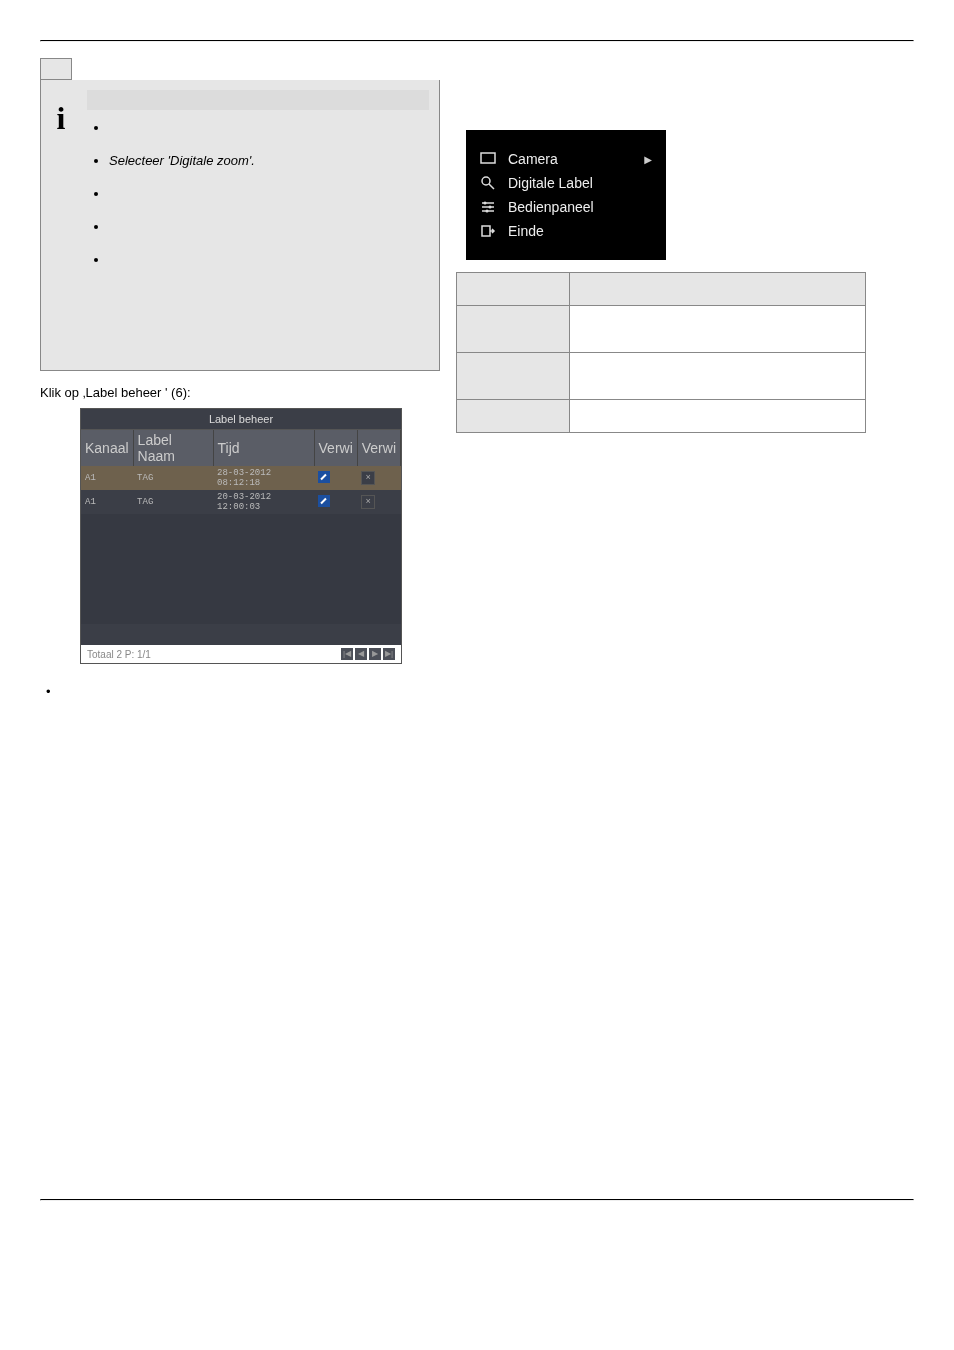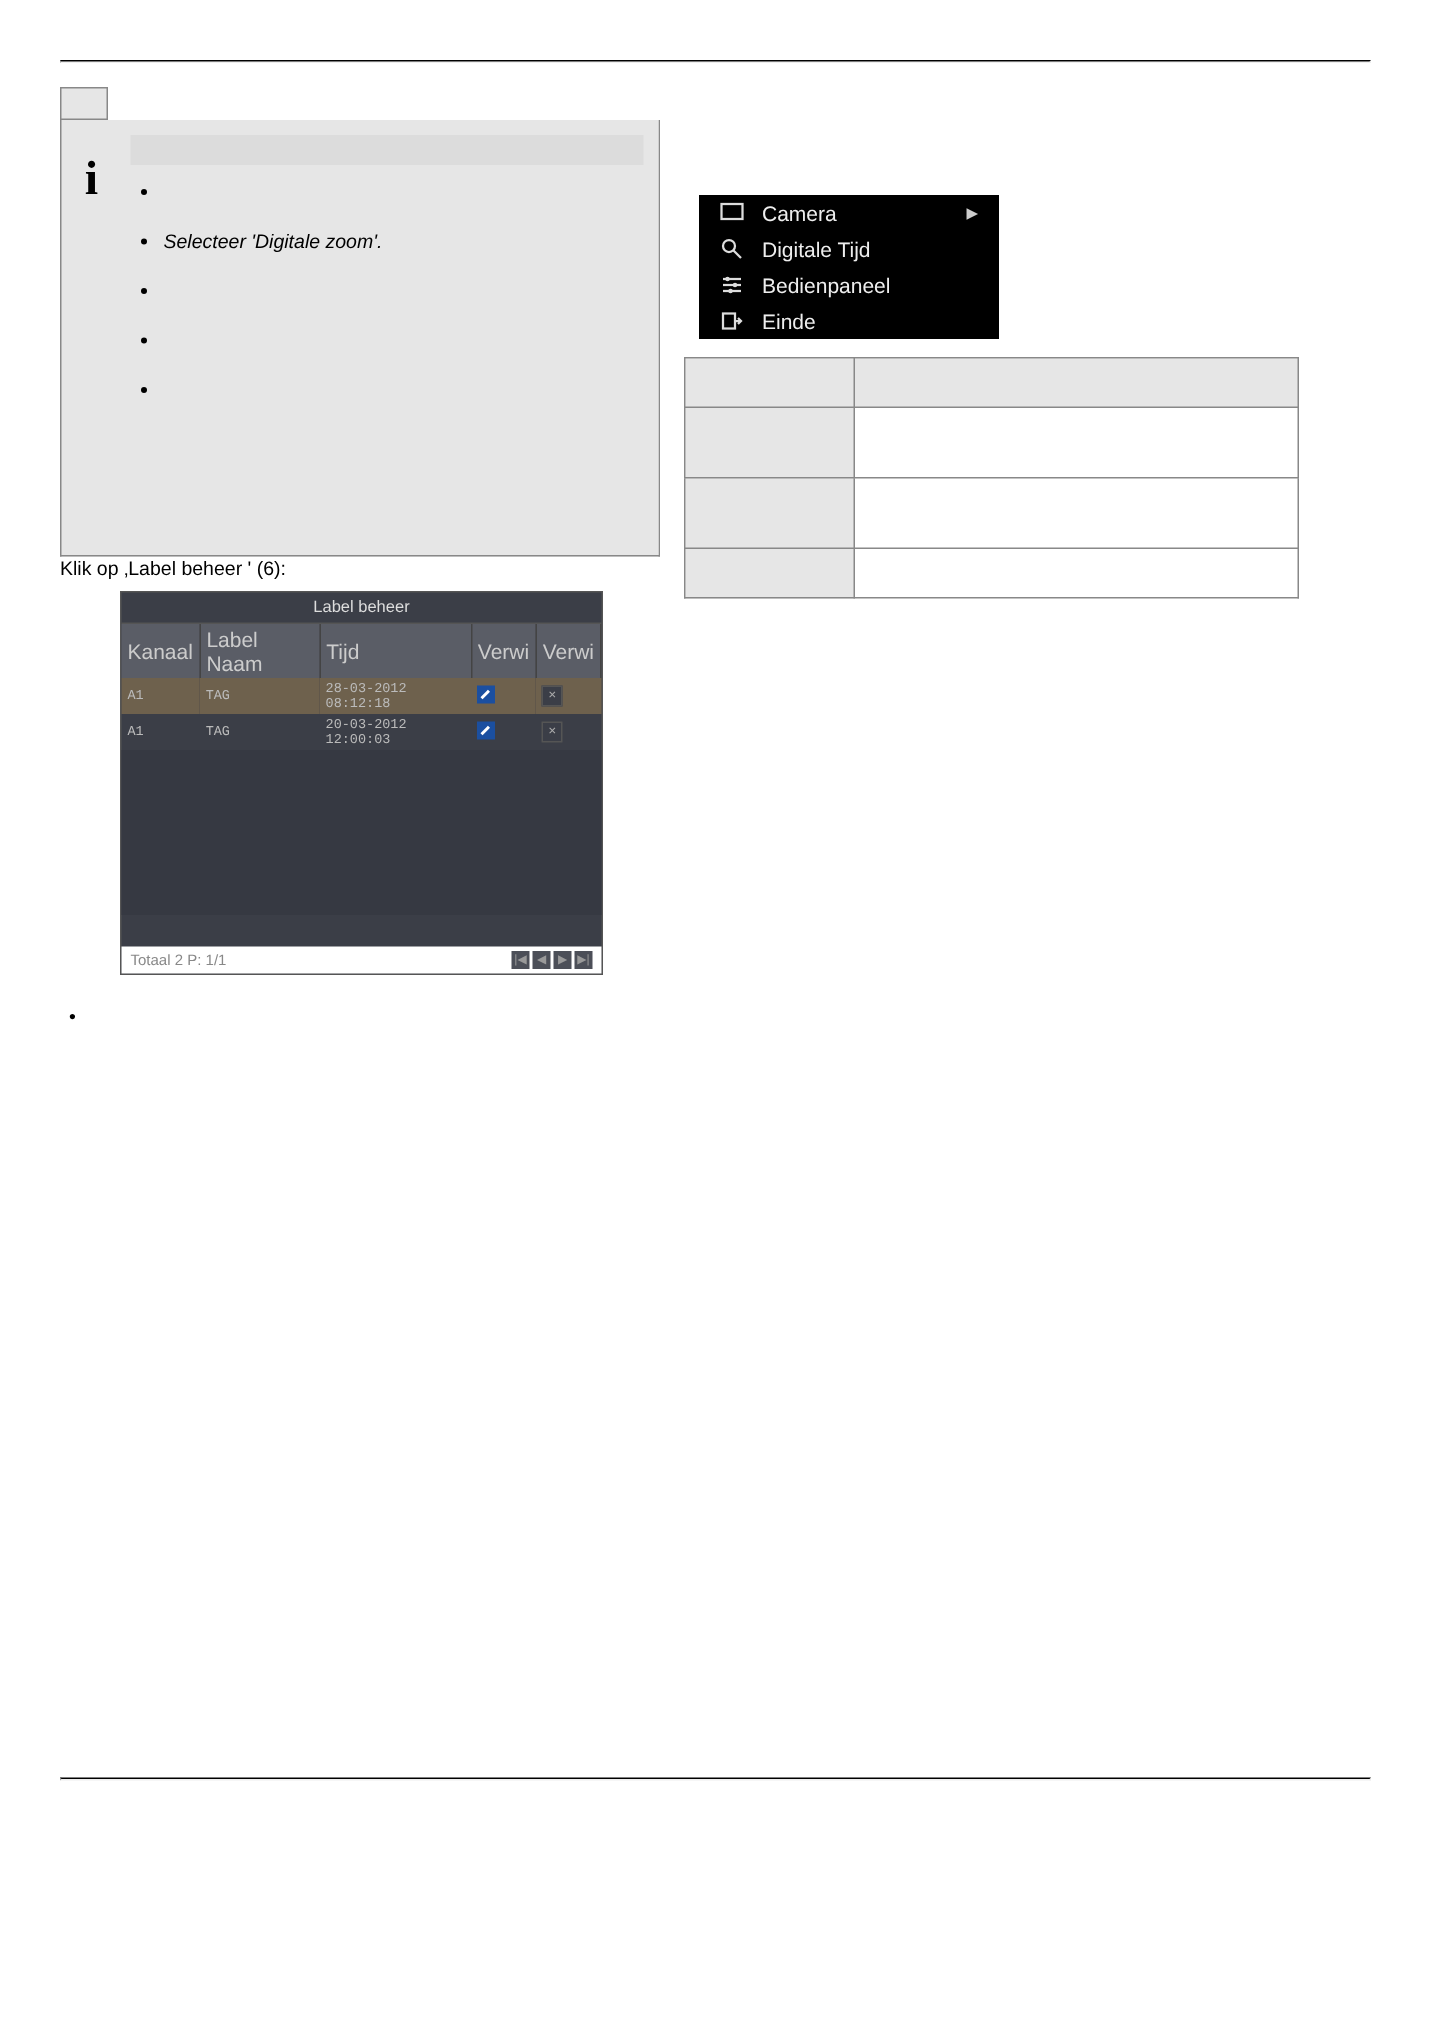--- a/index.html
+++ b/index.html
@@ -74,21 +74,21 @@
   .info-list {
     margin: 0;
     padding-left: 22px;
   }
   .info-list li {
     margin-bottom: 18px;
     min-height: 14px;
   }
 
   .subhead {
-    margin: 0 0 8px 0;
+    margin: 14px 0 8px 0;
   }
 
   
   .dlg {
     width: 320px;
     margin-left: 40px;
     background: #3b3e47;
     border: 1px solid #555;
     font-size: 10px;
     color: #b8bbc2;
@@ -187,21 +187,21 @@
 
   .lonely-bullet {
     margin: 20px 0 0 6px;
   }
 
   
   .ctx-menu {
     width: 200px;
     background: #000;
     margin-left: 10px;
-    padding: 0 0;
+    padding: 17px 0;
   }
   .ctx-item {
     display: flex;
     align-items: center;
     gap: 12px;
     padding: 4px 14px;
     color: #eee;
     font-size: 14px;
   }
   .ctx-icon {
@@ -316,21 +316,21 @@
               <rect x="1" y="2" width="14" height="10" fill="none" stroke="#ddd" stroke-width="1.5"></rect>
             </svg>
           <span>Camera</span>
           <span class="ctx-arrow">▶</span>
         </div>
         <div class="ctx-item">
           <svg class="ctx-icon" viewBox="0 0 16 16">
               <circle cx="6" cy="6" r="4" fill="none" stroke="#ddd" stroke-width="1.5"></circle>
               <line x1="9" y1="9" x2="14" y2="14" stroke="#ddd" stroke-width="1.5"></line>
             </svg>
-          <span>Digitale Tijd</span>
+          <span>Digitale Label</span>
         </div>
         <div class="ctx-item">
           <svg class="ctx-icon" viewBox="0 0 16 16">
               <line x1="2" y1="4" x2="14" y2="4" stroke="#ddd" stroke-width="1.5"></line>
               <line x1="2" y1="8" x2="14" y2="8" stroke="#ddd" stroke-width="1.5"></line>
               <line x1="2" y1="12" x2="14" y2="12" stroke="#ddd" stroke-width="1.5"></line>
               <circle cx="5" cy="4" r="1.5" fill="#ddd"></circle>
               <circle cx="10" cy="8" r="1.5" fill="#ddd"></circle>
               <circle cx="7" cy="12" r="1.5" fill="#ddd"></circle>
             </svg>

